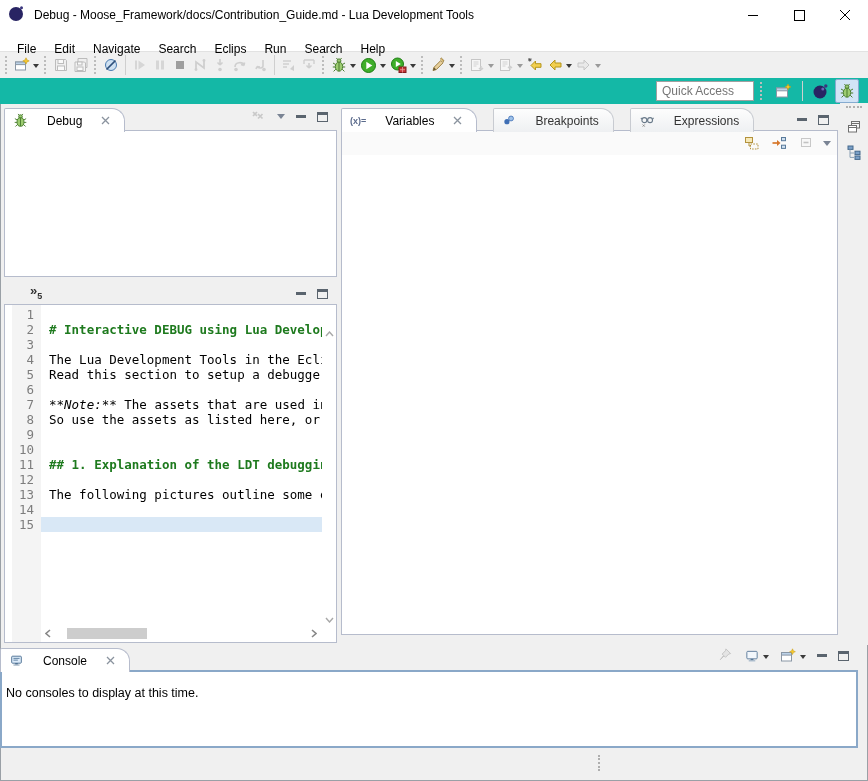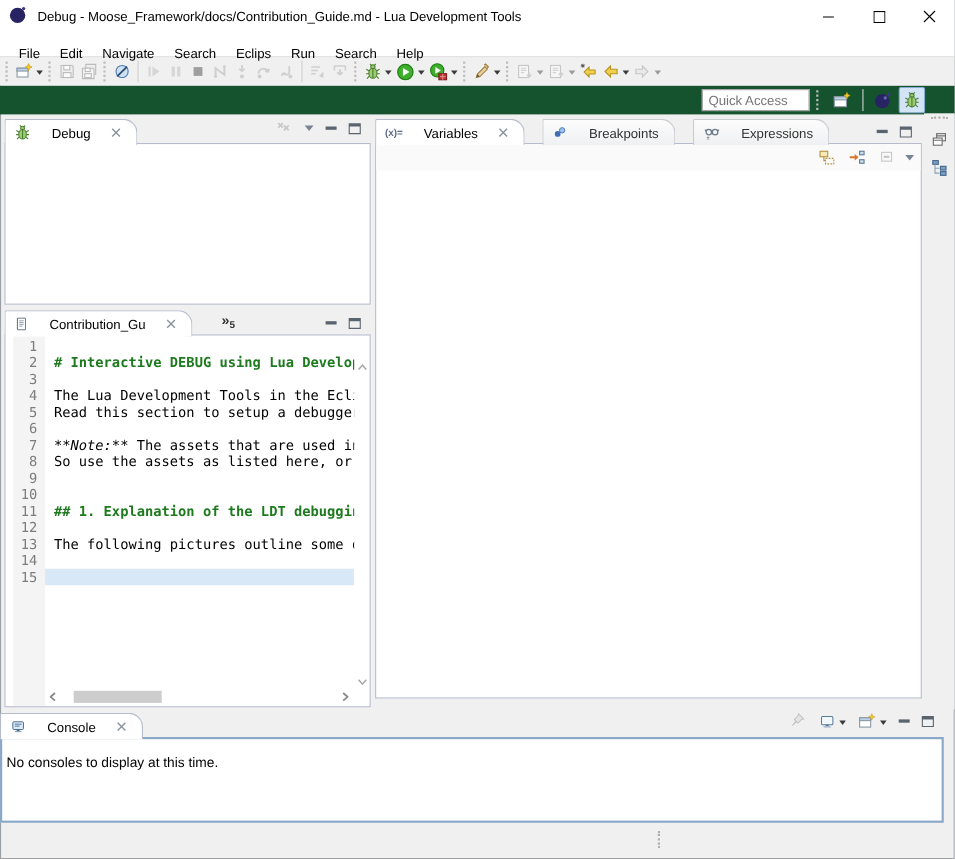--- a/index.html
+++ b/index.html
@@ -20,21 +20,21 @@
 
   
   .toolbar { height:27px; background:#f0f0f0; border-top:1px solid #e2e2e2; display:flex; align-items:center; padding-left:2px; }
   .tb-handle { width:4px; height:18px; border-left:2px dotted #bcbcbc; margin:0 3px; }
   .tb-sep { width:1px; height:20px; background:#cfcfcf; margin:0 4px; }
   .tb-btn { height:23px; display:flex; align-items:center; padding:0 2px; border-radius:2px; }
   .tb-btn svg { display:block; }
   .dd { width:0; height:0; border-left:3px solid transparent; border-right:3px solid transparent; border-top:4px solid #3a3a3a; margin-left:3px; margin-top:1px; }
   .dd.gray { border-top-color:#9a9a9a; }
 
-  .row2 { height:26px; background:#14532d; display:flex; align-items:center; justify-content:flex-end; padding-right:26px; }
+  .row2 { height:26px; background:#14b8a6; display:flex; align-items:center; justify-content:flex-end; padding-right:8px; }
   .quick-access { width:98px; height:20px; border:1px solid #a0a0a0; background:#fff; font-family:"Liberation Sans",sans-serif; font-size:12px; padding:0 5px; color:#444; }
   .persp-btn { height:24px; display:flex; align-items:center; padding:0 3px; margin:0 1px; border:1px solid transparent; border-radius:2px; }
   .persp-btn.selected { background:#d2e4f6; border-color:#86abd0; }
 
   
   .panel { position:absolute; }
   .panel-header { height:24px; display:flex; align-items:flex-end; position:relative; z-index:2; }
   .tab { display:flex; align-items:center; gap:19px; height:24px; padding:0 14px 0 8px; font-size:12px;
          background:#fff; border:1px solid #b6bccc; border-bottom:none; border-radius:2px 13px 0 0; margin-bottom:-1px; }
   .tab.inactive { background:linear-gradient(#fdfdfd,#eef0f2); border:1px solid #c8cbd1; border-bottom:none; margin-left:16px; color:#333; }
@@ -339,34 +339,20 @@
         <span class="vmenu"></span>
         <span class="ico-min"></span>
         <span class="ico-max"></span>
       </div>
     </div>
     <div class="panel-body"></div>
   </div>
 
   <div class="panel" style="left:4px; top:281px; width:333px; height:362px;">
     <div class="panel-header">
-      <div class="tab">
-        <svg width="13" height="15" viewBox="0 0 16 16">
-            <path d="M3.5 1.5h9v13h-9z" fill="#fff" stroke="#5c6b7a"></path>
-            <circle cx="3.5" cy="3.5" r="0.7" fill="#5c6b7a"></circle>
-            <circle cx="3.5" cy="6.5" r="0.7" fill="#5c6b7a"></circle>
-            <circle cx="3.5" cy="9.5" r="0.7" fill="#5c6b7a"></circle>
-            <circle cx="3.5" cy="12.5" r="0.7" fill="#5c6b7a"></circle>
-            <path d="M5.5 4.5h5M5.5 6.5h5M5.5 8.5h5M5.5 10.5h3.5" stroke="#8797a7"></path>
-          </svg>
-        <span>Contribution_Gu</span>
-        <svg width="9" height="9">
-            <path d="M1 1l7 7M8 1 1 8" stroke="#8a939e" stroke-width="1.3"></path>
-          </svg>
-      </div>
       <span class="chev-more"><span>»</span><sub>5</sub></span>
       <div class="hdr-controls">
         <span class="ico-min"></span>
         <span class="ico-max"></span>
       </div>
     </div>
     <div class="panel-body editor-body">
       <div class="ed-gutter-bg"></div>
       <div class="ed-lines"><div class="line-row"><span class="ln">1</span><span class="ltext plain"></span></div><div class="line-row"><span class="ln">2</span><span class="ltext heading"># Interactive DEBUG using Lua Developme</span></div><div class="line-row"><span class="ln">3</span><span class="ltext plain"></span></div><div class="line-row"><span class="ln">4</span><span class="ltext plain">The Lua Development Tools in the Eclips</span></div><div class="line-row"><span class="ln">5</span><span class="ltext plain">Read this section to setup a debugger f</span></div><div class="line-row"><span class="ln">6</span><span class="ltext plain"></span></div><div class="line-row"><span class="ln">7</span><span class="ltext plain"><span>**</span><span style="font-style: italic;">Note:</span><span>**</span><span> The assets that are used in </span></span></div><div class="line-row"><span class="ln">8</span><span class="ltext plain">So use the assets as listed here, or y</span></div><div class="line-row"><span class="ln">9</span><span class="ltext plain"></span></div><div class="line-row"><span class="ln">10</span><span class="ltext plain"></span></div><div class="line-row"><span class="ln">11</span><span class="ltext heading">## 1. Explanation of the LDT debugging</span></div><div class="line-row"><span class="ln">12</span><span class="ltext plain"></span></div><div class="line-row"><span class="ln">13</span><span class="ltext plain">The following pictures outline some of</span></div><div class="line-row"><span class="ln">14</span><span class="ltext plain"></span></div><div class="line-row"><span class="ln">15</span><span class="ltext plain current"></span></div></div>
       <div class="vscroll">

